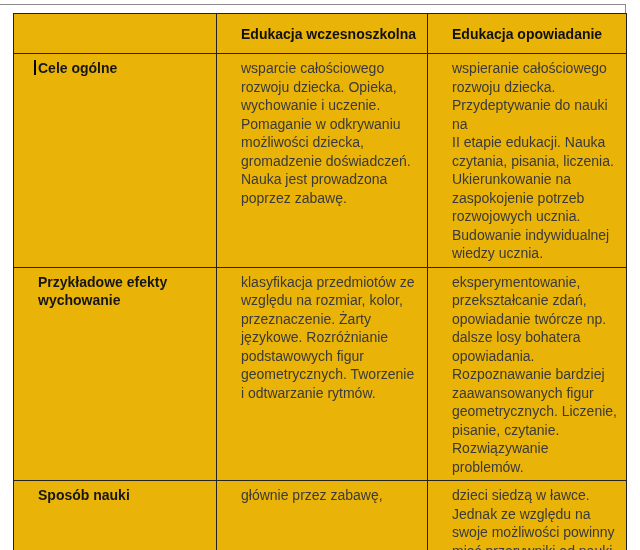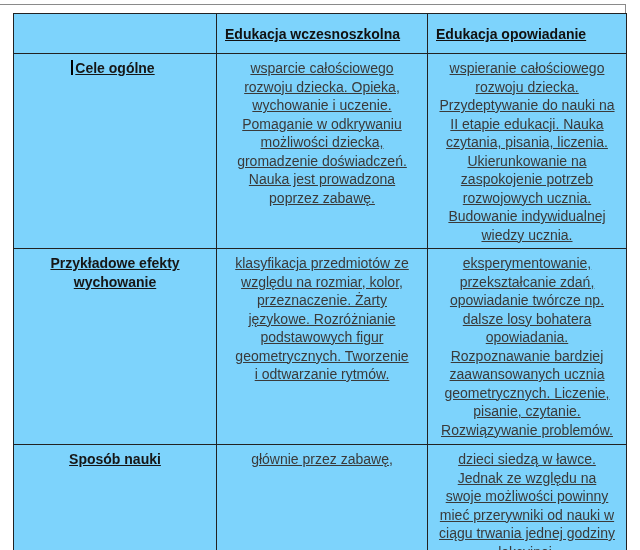--- a/index.html
+++ b/index.html
@@ -29,40 +29,38 @@
     position: absolute;
     left: 13px;
     top: 13px;
     width: 613px;
     border-collapse: collapse;
     table-layout: fixed;
   }
   .doc-table th,
   .doc-table td {
     border: 1.5px solid #222222;
-    padding: 5px 8px 4px 8px;
+    padding: 5px 8px 4px 24px;
     font-size: 14px;
     line-height: 18.5px;
-    background: #7dd3fc;
+    background: #eab308;
     overflow: hidden;
-    text-decoration: underline;
   }
   .doc-table th {
     font-weight: bold;
     color: #111111;
     text-align: left;
     vertical-align: middle;
     height: 30px;
     white-space: nowrap;
   }
   .doc-table td {
     vertical-align: top;
     color: #3a3a3a;
     white-space: pre-line;
-    text-align: center;
   }
   td.label-cell {
     font-weight: bold;
     color: #161616;
   }
   tr.row-goals  td { height: 178px; }
   tr.row-effects td { height: 186px; }
   tr.row-method td { height: 114px; }
   .caret {
     display: inline-block;
@@ -125,21 +123,21 @@
 językowe. Rozróżnianie
 podstawowych figur
 geometrycznych. Tworzenie
 i odtwarzanie rytmów.</td>
         <td>eksperymentowanie,
 przekształcanie zdań,
 opowiadanie twórcze np.
 dalsze losy bohatera
 opowiadania.
 Rozpoznawanie bardziej
-zaawansowanych ucznia
+zaawansowanych figur
 geometrycznych. Liczenie,
 pisanie, czytanie.
 Rozwiązywanie problemów.</td>
       </tr>
       <tr class="row-method">
         <td class="label-cell">Sposób nauki</td>
         <td>głównie przez zabawę,</td>
         <td>dzieci siedzą w ławce.
 Jednak ze względu na
 swoje możliwości powinny

